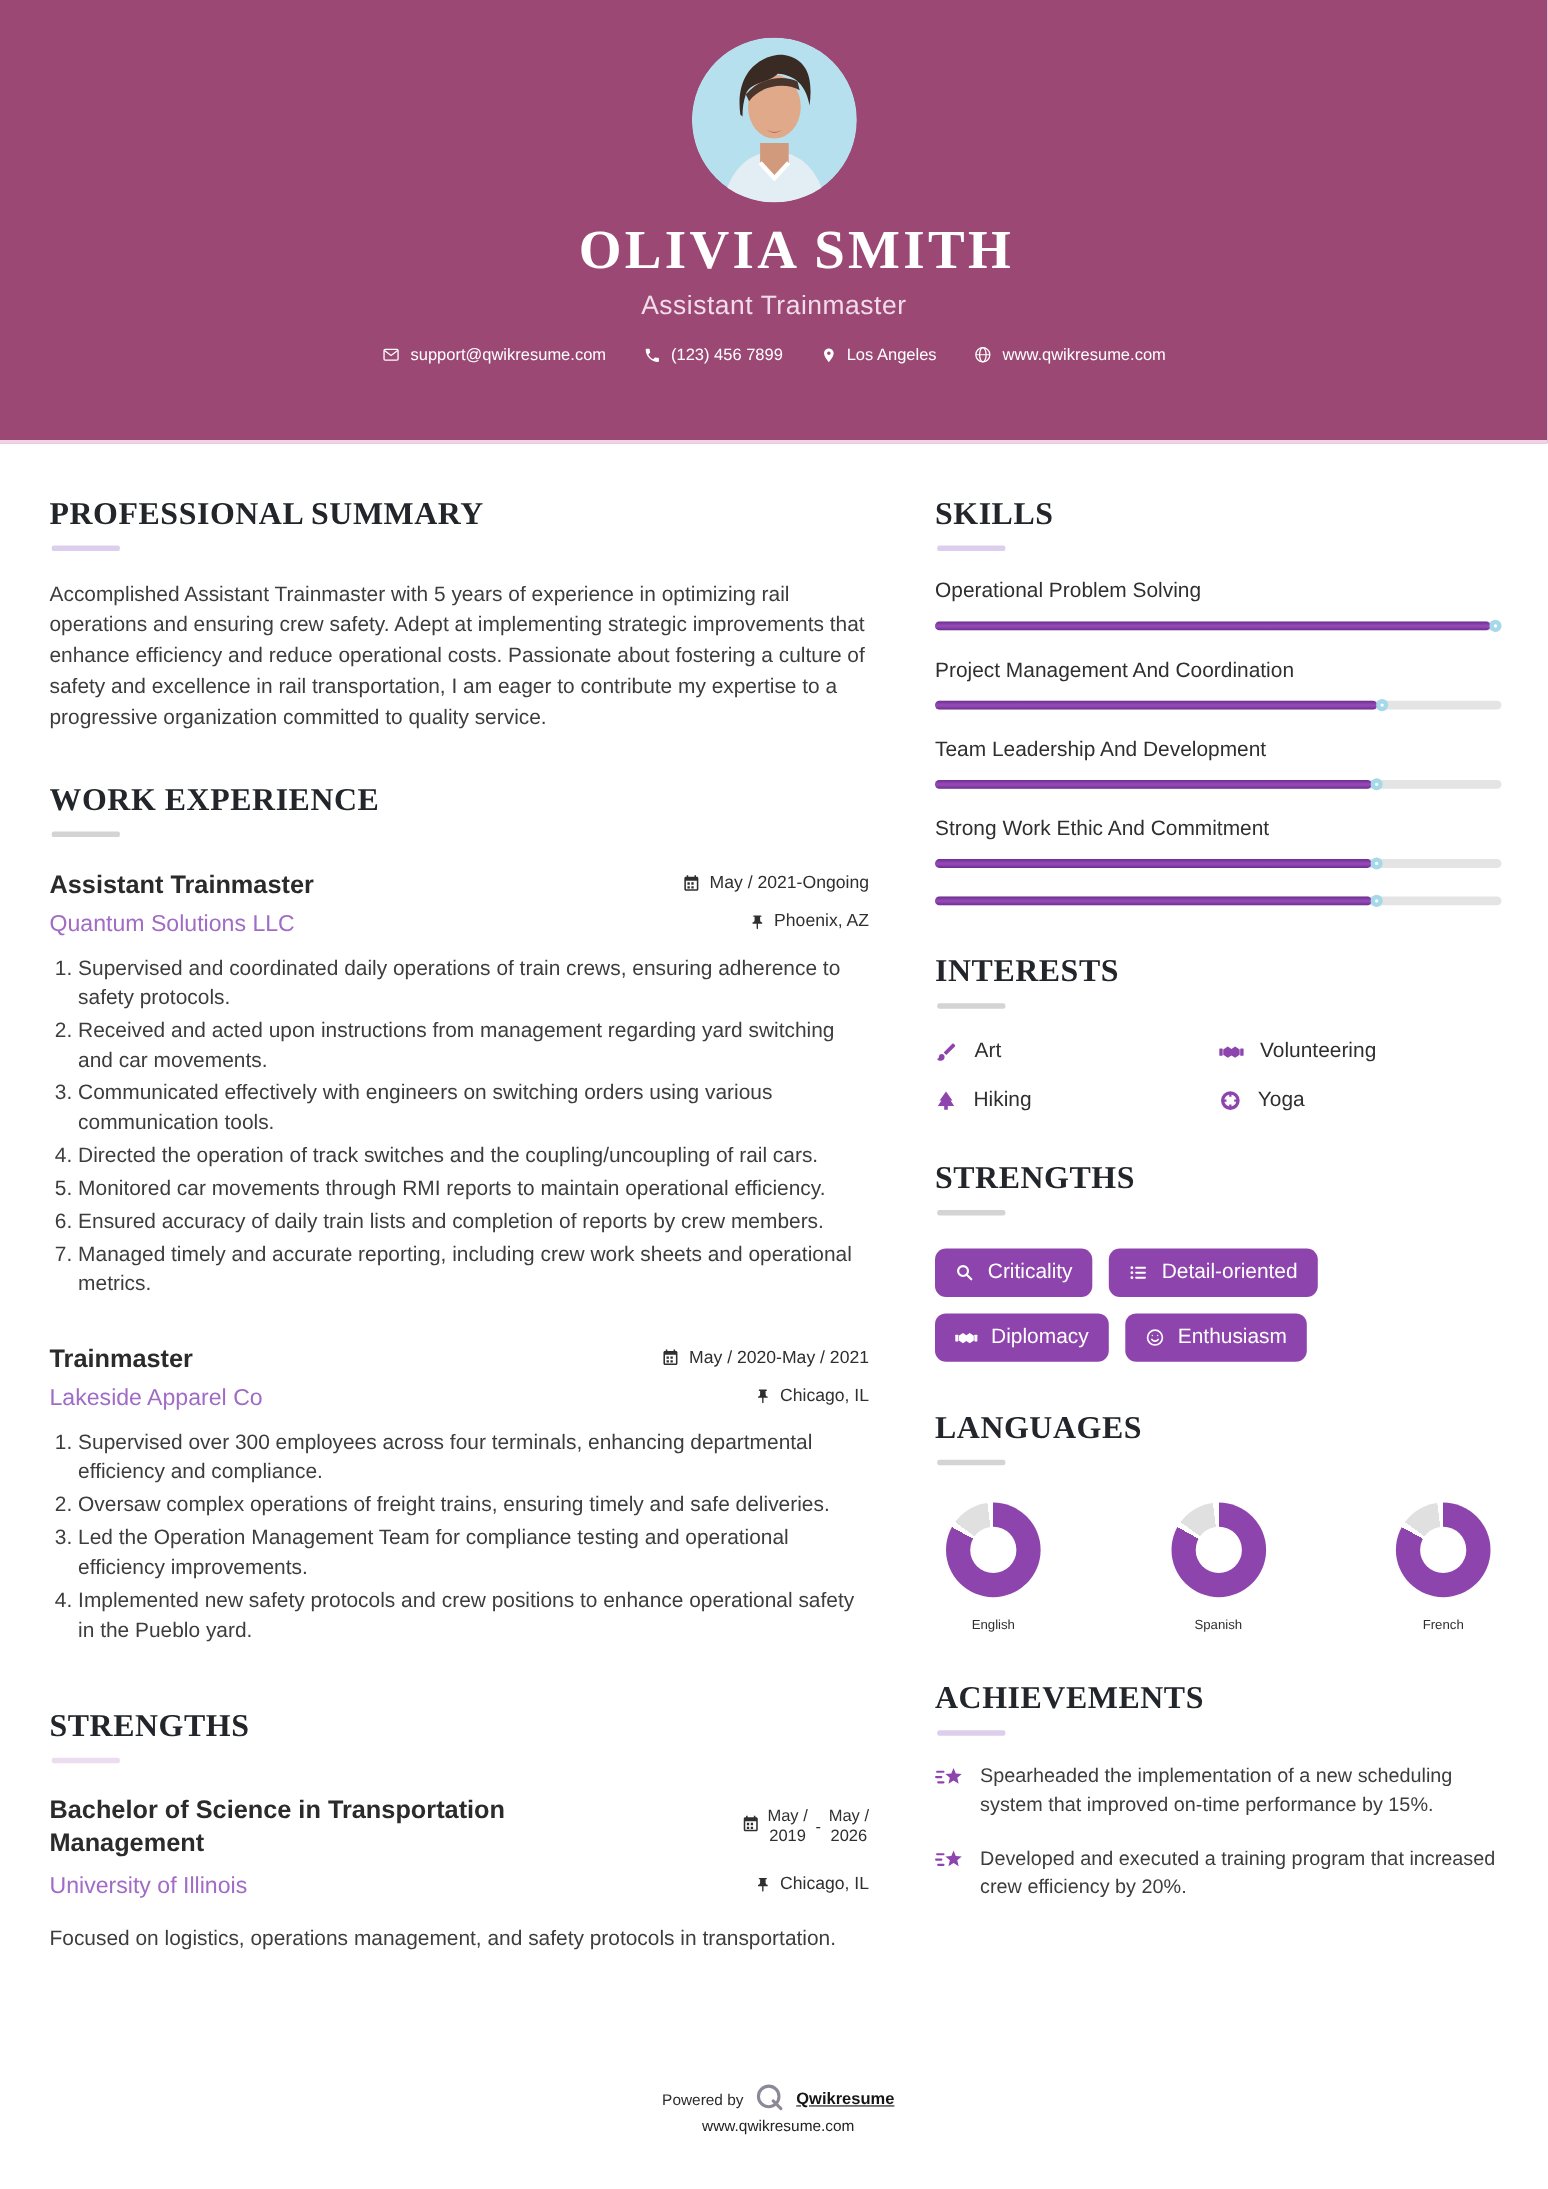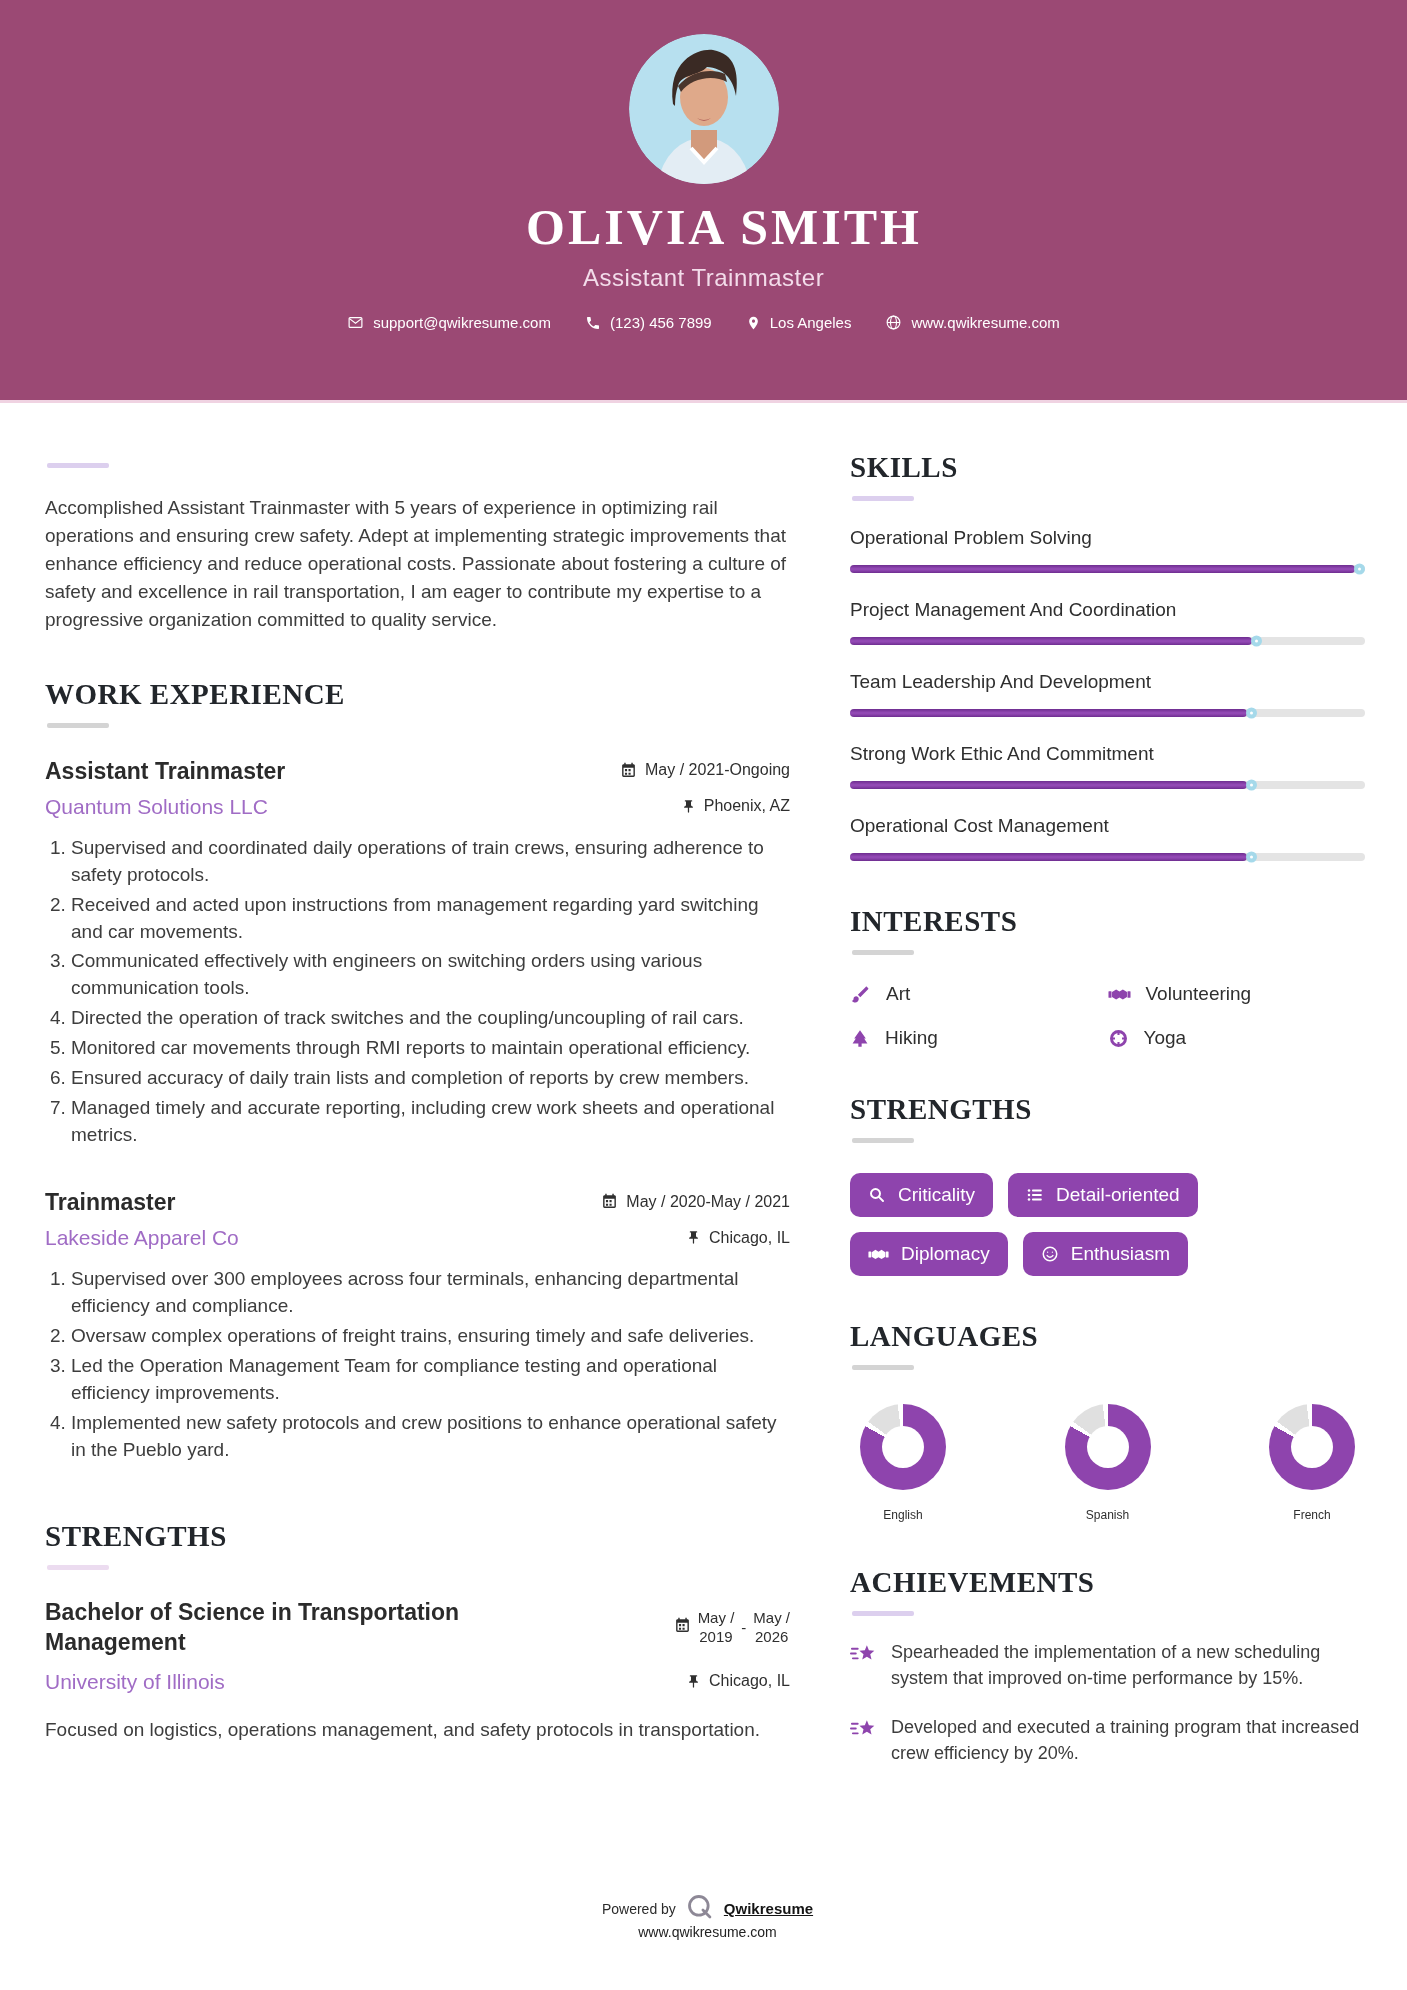--- a/index.html
+++ b/index.html
@@ -145,20 +145,21 @@
         <span>www.qwikresume.com</span>
       </div>
     </div>
   </header>
 
   <div class="main">
 
     <div class="col-left">
 
       <section>
+        <h2 class="sec">PROFESSIONAL SUMMARY</h2>
         <div class="sec-underline ul-lav"></div>
         <p class="body-text">Accomplished Assistant Trainmaster with 5 years of experience in optimizing rail operations and ensuring crew safety. Adept at implementing strategic improvements that enhance efficiency and reduce operational costs. Passionate about fostering a culture of safety and excellence in rail transportation, I am eager to contribute my expertise to a progressive organization committed to quality service.</p>
       </section>
 
       <section>
         <h2 class="sec">WORK EXPERIENCE</h2>
         <div class="sec-underline ul-gray"></div>
 
         <div class="job">
           <div class="job-row">
@@ -295,21 +296,20 @@
         </div>
         <div class="skill">
           <div class="skill-label">Strong Work Ethic And Commitment</div>
           <div class="skill-track">
             <div class="skill-fill" style="width: 77%;">
               <span class="skill-handle"></span>
             </div>
           </div>
         </div>
         <div class="skill">
-          <div class="skill-label">Operational Cost Management</div>
           <div class="skill-track">
             <div class="skill-fill" style="width: 77%;">
               <span class="skill-handle"></span>
             </div>
           </div>
         </div>
       </section>
 
       <section>
         <h2 class="sec">INTERESTS</h2>

